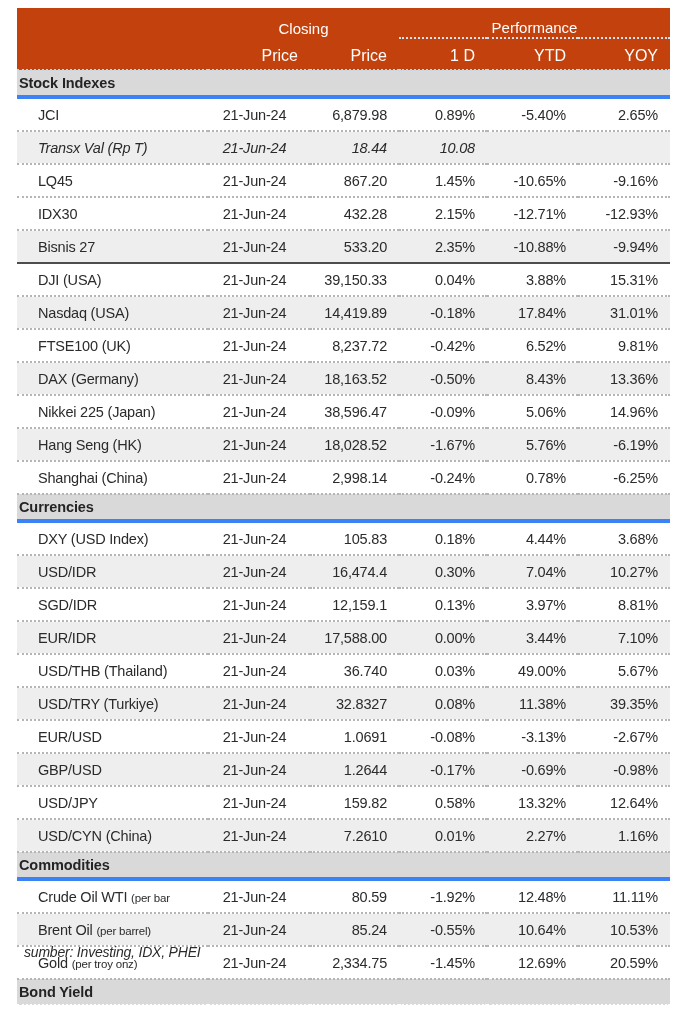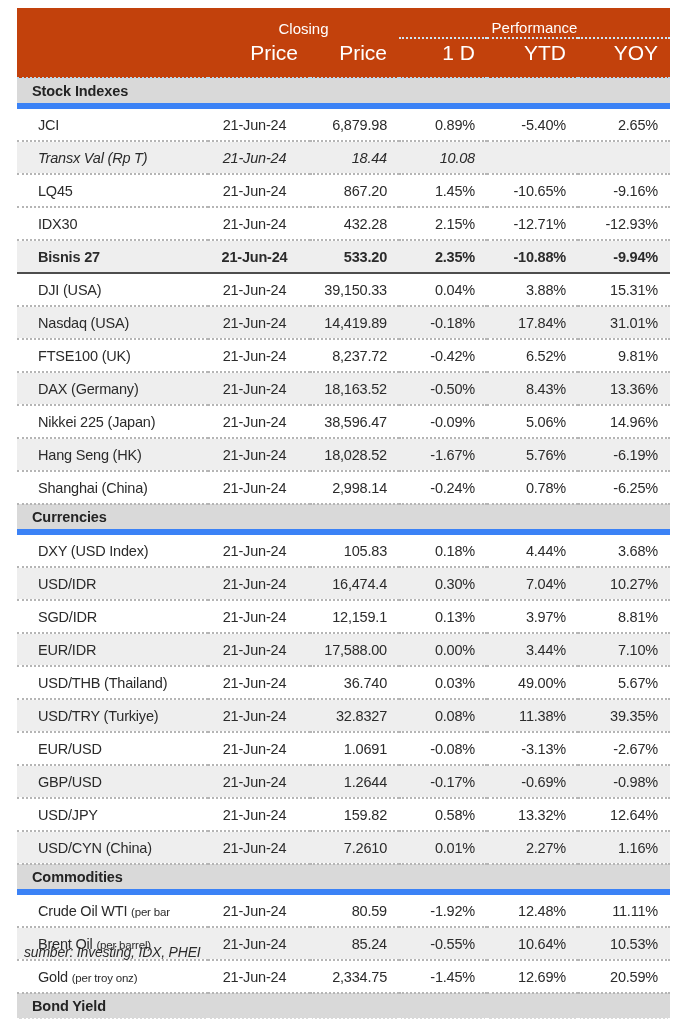--- a/index.html
+++ b/index.html
@@ -53,40 +53,40 @@
   tr.hdr-top td {
     height: 28px;
     vertical-align: bottom;
     padding-bottom: 1px;
     font-size: 15px;
     text-align: center;
   }
   tr.hdr-bot td {
     height: 26px;
     vertical-align: bottom;
-    padding-bottom: 12px;
-    font-size: 21px;
+    padding-bottom: 4px;
+    font-size: 16px;
     text-align: right;
     padding-right: 12px;
   }
   td.grp-perf {
     border-bottom: 2px dotted #cfe4f4;
   }
   tr.hdr-bot td.hb {
     border-bottom: 2px dotted #bcd9ef;
   }
 
   
   tr.section td {
     background: #d9d9d9;
     color: #242424;
     font-weight: bold;
     font-size: 14.5px;
     height: 22px;
-    padding-left: 15px;
+    padding-left: 2px;
     letter-spacing: -0.1px;
     border-bottom: 2px dotted #ffffff;
   }
   tr.section.first-sec td {
     border-top: none;
   }
 
   
   tr.row td {
     height: 29px;
@@ -109,24 +109,23 @@
   tr.row td.date {
     text-align: center;
     padding-right: 10px;
     letter-spacing: -0.2px;
   }
   tr.row.italic td {
     font-style: italic;
   }
   tr.row.heavy-bottom td {
     border-bottom: 2.5px solid #4d4d4d;
-    font-weight: bold;
   }
   tr.first-in-sec td {
-    border-top: 6px solid #3b82f6;
+    border-top: 4px solid #3b82f6;
   }
   .small-paren {
     font-size: 11.5px;
   }
 
   .footer {
     position: absolute;
     left: 24px;
     top: 944px;
     font-size: 14px;

